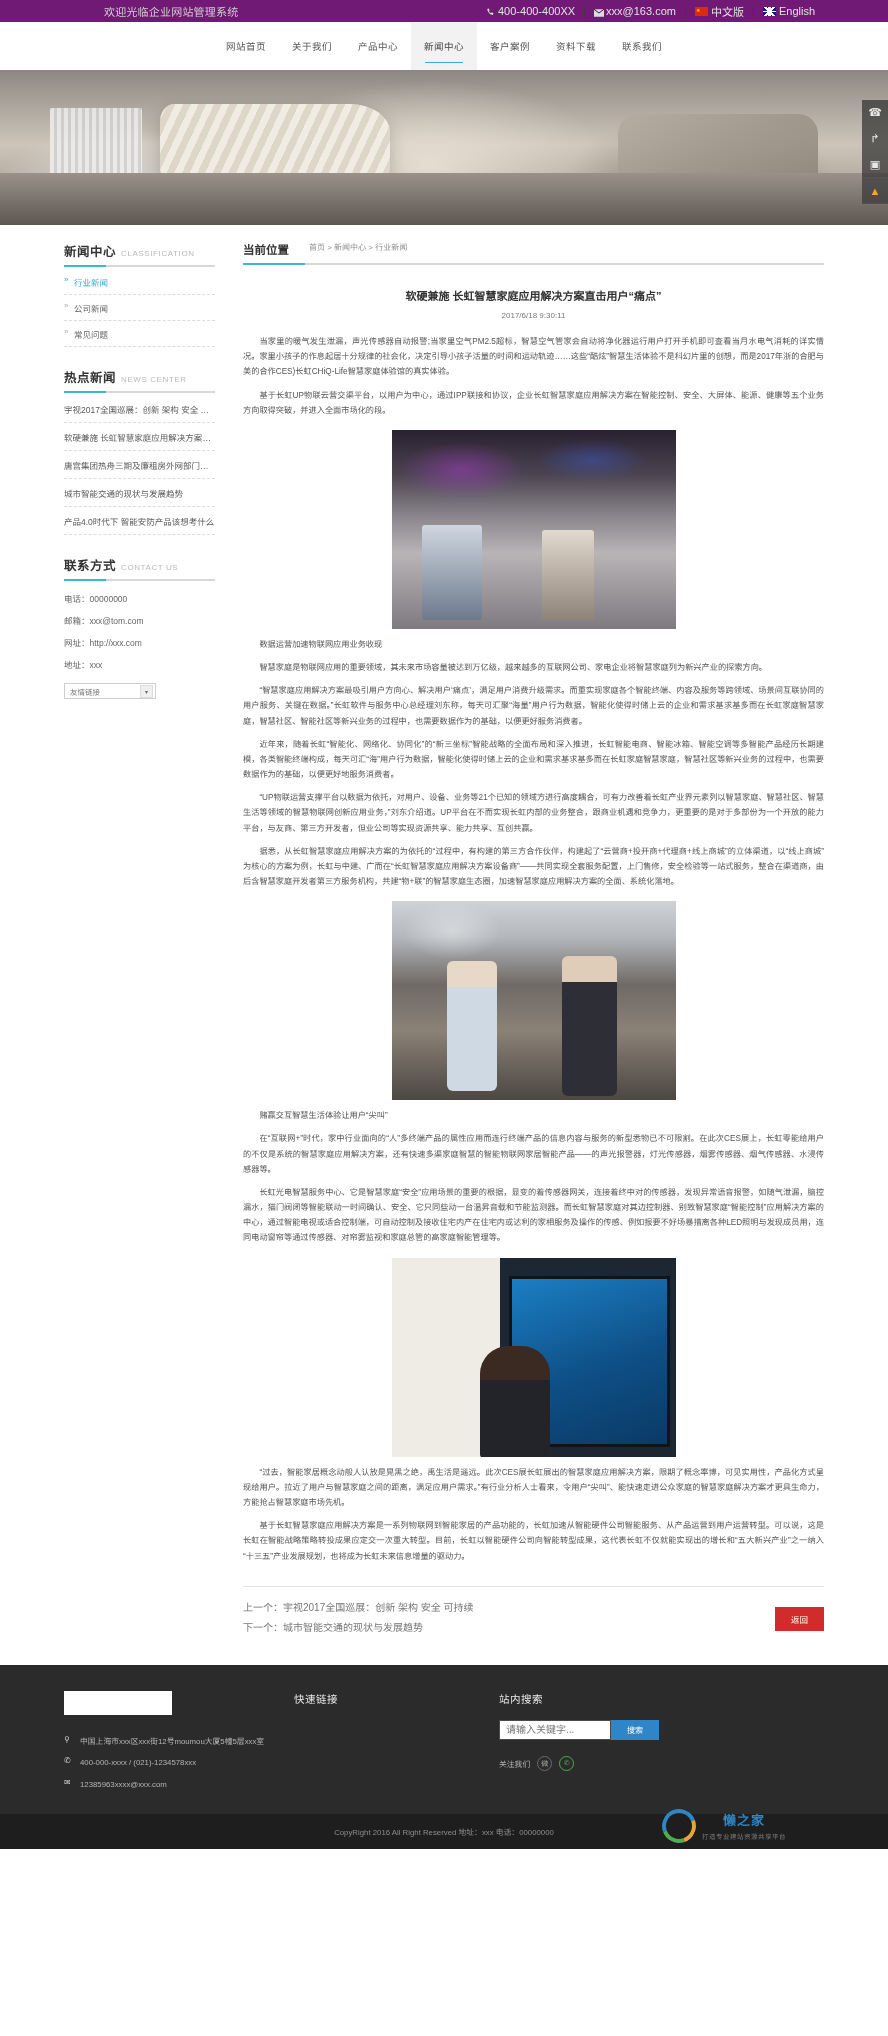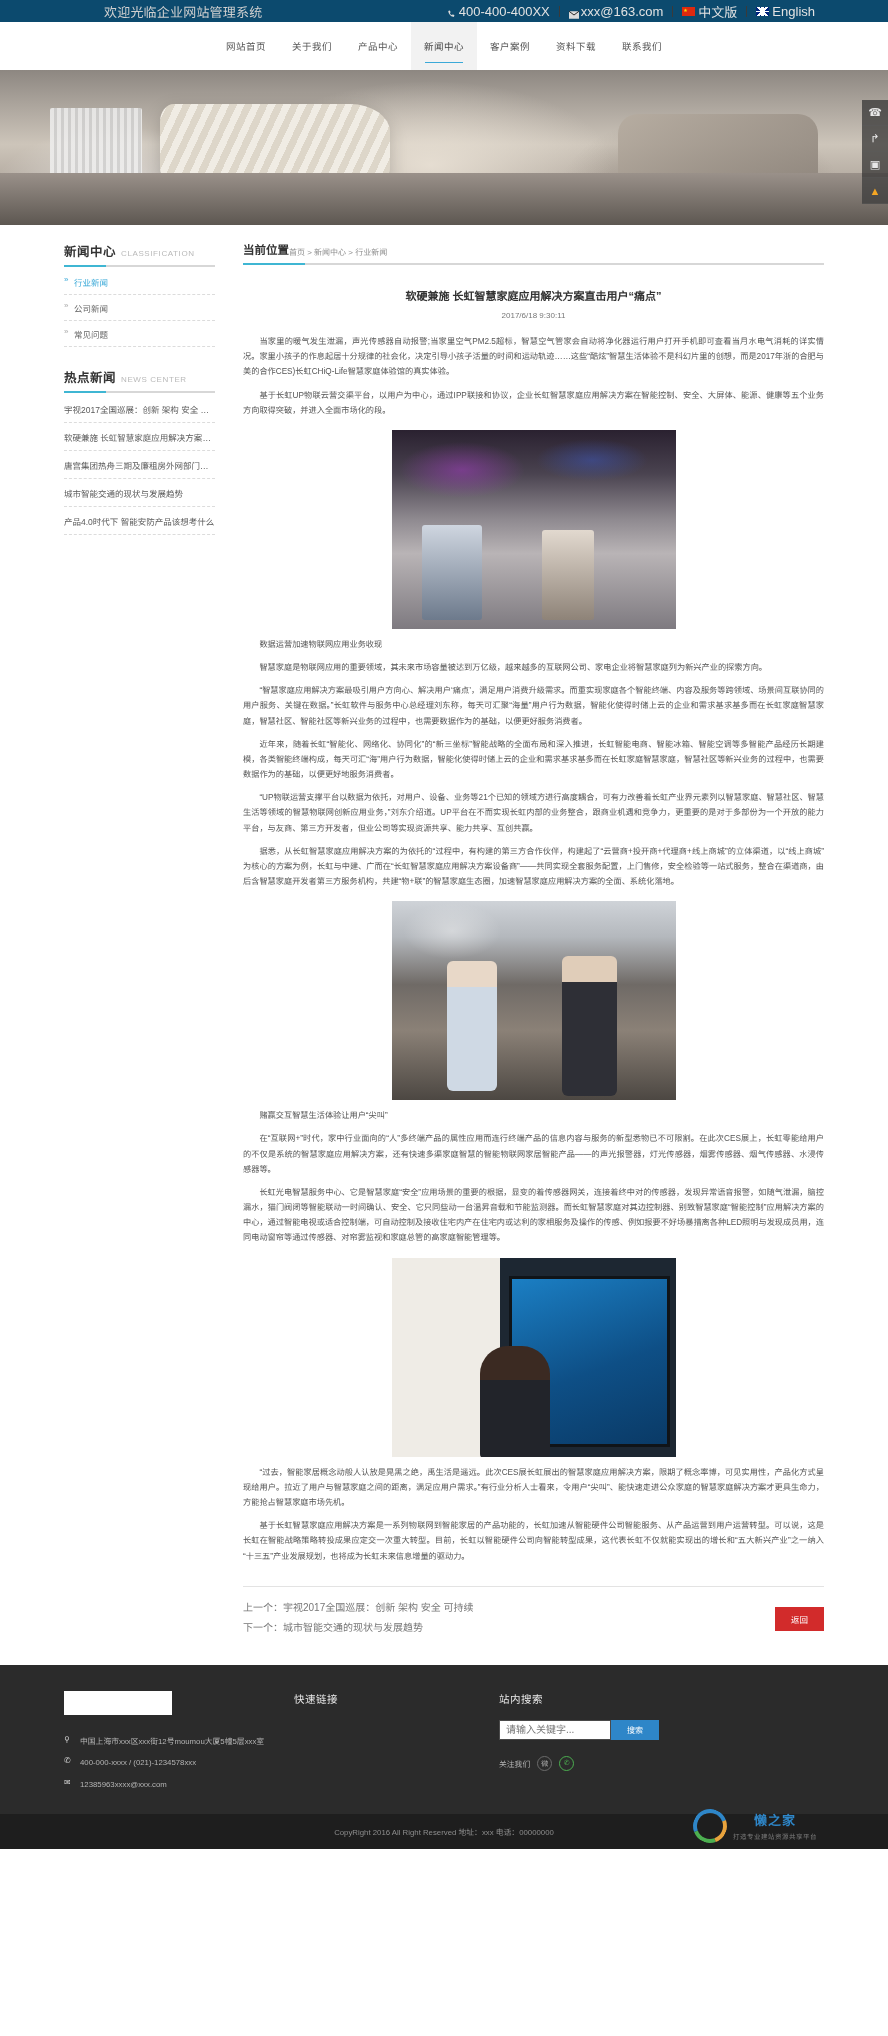--- a/index.html
+++ b/index.html
@@ -9,24 +9,24 @@
     background: #ffffff;
     font-family: "Liberation Sans", "DejaVu Sans", sans-serif;
     color: #333;
   }
   body { width: 888px; overflow-x: hidden; }
 
   .wrap { width: 888px; margin: 0 auto; }
 
   
   .topbar {
-    background: #0c4a6e;
+    background: #701a75;
     height: 22px;
     color: #d8d8d8;
-    font-size: 13px;
+    font-size: 11px;
     display: flex;
     align-items: center;
   }
   .topbar-inner {
     width: 760px; margin: 0 auto;
     display: flex; align-items: center; justify-content: space-between;
     height: 22px;
   }
   .topbar-welcome { color: #cfcfcf; letter-spacing: .2px; padding-left: 40px;}
   .topbar-right { display: flex; align-items: center; gap: 0; }
@@ -157,21 +157,21 @@
     padding: 0 2px 0 5px; cursor: pointer;
   }
   .link-select .arrow {
     width: 13px; height: 13px; background: #efefef; border:1px solid #dcdcdc;
     display:flex;align-items:center;justify-content:center;font-size:6px;color:#666;
   }
 
   
   .content { flex: 1; min-width: 0; padding-left: 14px; }
   .crumb-bar {
-    display: flex; align-items: flex-end; gap: 0;
+    display: flex; align-items: flex-start; gap: 20px;
     border-bottom: 2px solid #d7d7d7; padding-bottom: 6px; position: relative;
   }
   .crumb-bar:before{
     content:""; position:absolute; left:0; bottom:-2px; width:62px; height:2px; background:#3fb6d3;
   }
   .crumb-title { font-size: 11.5px; font-weight: bold; color: #333; }
   .crumb-path { font-size: 8px; color: #8d8d8d; }
 
   .article-title {
     text-align: center; font-size: 11px; font-weight: bold; color: #333;
@@ -282,21 +282,21 @@
     color: #b4b4b4; font-size: 7px; cursor: pointer;
   }
   .f-soc.green { border-color: #4caf50; color: #4caf50; }
 
   .copy {
     background: #1e1e1e; padding: 12px 0; text-align: center;
     font-size: 7.8px; color: #8d8d8d; position: relative;
   }
 
   
-  .wm { position: absolute; right: 71px; bottom: 6px; display: flex; align-items: center; gap: 6px; }
+  .wm { position: absolute; right: 102px; bottom: 6px; display: flex; align-items: center; gap: 6px; }
   .wm-logo { width: 34px; height: 34px; position: relative; }
   .wm-logo:before {
     content: ""; position: absolute; inset: 0;
     border: 4px solid #2e86c8; border-radius: 50%;
     border-right-color: #e8a33d; border-bottom-color: #4caf50;
     transform: rotate(25deg);
   }
   .wm-text .t1 { font-size: 13px; color: #2e86c8; font-weight: bold; letter-spacing: 1px; }
   .wm-text .t2 { font-size: 6.5px; color: #7d7d7d; letter-spacing: .5px; margin-top: 2px; }
 </style>
@@ -392,20 +392,37 @@
         <div class="side-rule"></div>
         <ul class="hot-list" id="hot-list">
             <li>宇视2017全国巡展：创新 架构 安全 可持续</li>
             <li>软硬兼施 长虹智慧家庭应用解决方案直击</li>
             <li>唐宫集团热舟三期及廉租房外网部门电工程</li>
             <li>城市智能交通的现状与发展趋势</li>
             <li>产品4.0时代下 智能安防产品该想考什么</li>
           </ul>
       </div>
 
+      <div class="side-block">
+        <div class="side-head">
+          <span class="cn">联系方式</span>
+          <span class="en">CONTACT US</span>
+        </div>
+        <div class="side-rule"></div>
+        <ul class="contact-list" id="contact-list">
+            <li>电话：00000000</li>
+            <li>邮箱：xxx@tom.com</li>
+            <li>网址：http://xxx.com</li>
+            <li>地址：xxx</li>
+          </ul>
+        <div class="link-select">
+          <span>友情链接</span>
+          <span class="arrow">▾</span>
+        </div>
+      </div>
 
     </div>
 
     <div class="content">
 
       <div class="crumb-bar">
         <span class="crumb-title">当前位置</span>
         <span class="crumb-path">首页 &gt; 新闻中心 &gt; 行业新闻</span>
       </div>
 

